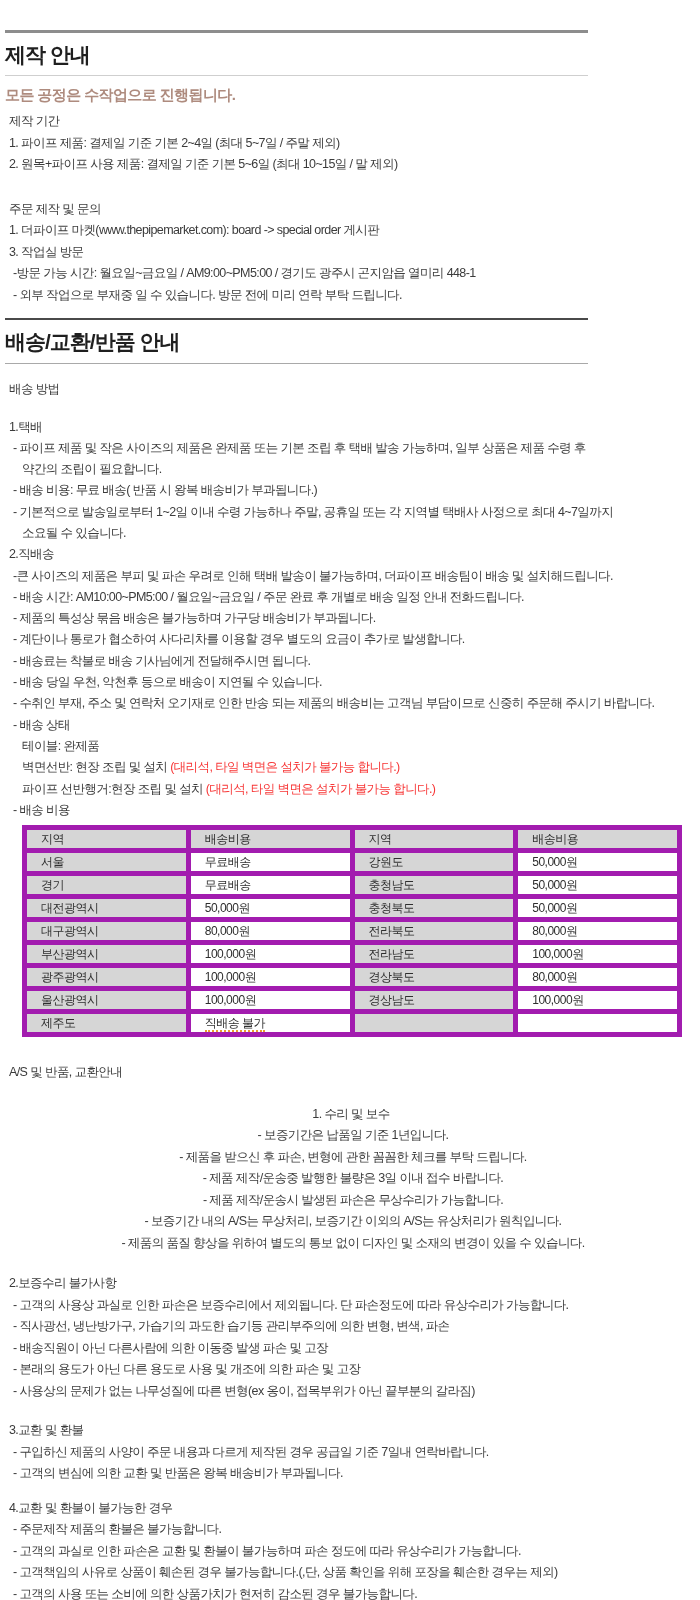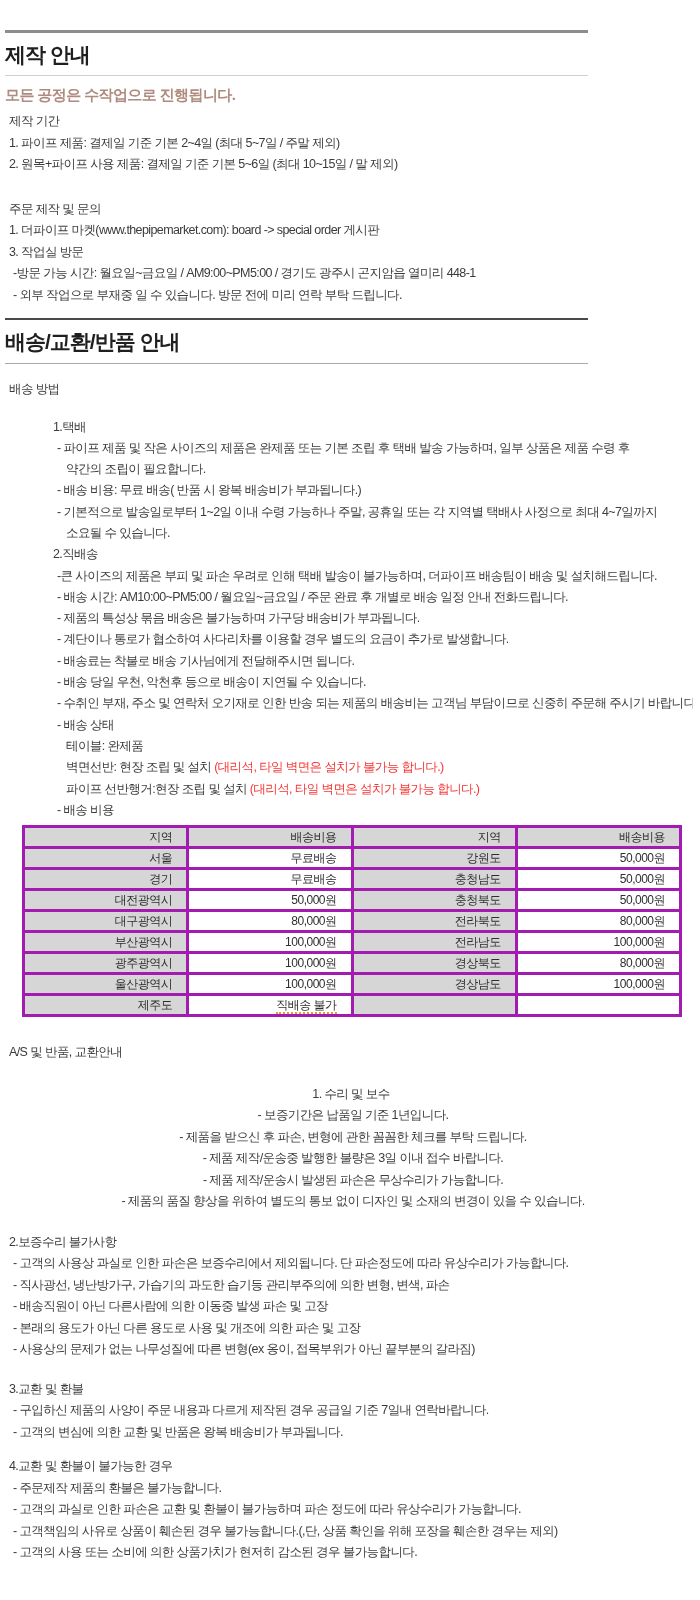--- a/index.html
+++ b/index.html
@@ -30,36 +30,36 @@
     white-space:nowrap; color:#3b3b3b;
   }
   .grp-ship .line { line-height:21.3px; }
   .i1 { padding-left:9px; }
   .i2 { padding-left:13px; }
   .i3 { padding-left:22px; }
 
   .grp-period  { margin-top:7px; }
   .grp-order   { margin-top:23px; }
   .method      { margin-top:15px; }
-  .grp-ship    { margin-top:16px;padding-left:44px; }
+  .grp-ship    { margin-top:16px; }
   .as-head     { margin-top:25px; }
   .grp-repair  { margin-top:20px;text-align:center; }
   .grp-excl    { margin-top:19px; }
   .grp-exch    { margin-top:18px; }
   .grp-imposs  { margin-top:13px; }
 
   .red { color:#f73535; }
 
   table.ship {
     margin:4px 0 0 22px; border-collapse:collapse; width:660px;
     table-layout:fixed; font-size:12px; letter-spacing:-0.5px;
   }
   table.ship th, table.ship td {
-    border:3px solid #a21caf; height:18px; padding:0 14px;
-    text-align:right; font-weight:normal; color:#2e2e2e; overflow:hidden;
+    border:5px solid #a21caf; height:18px; padding:0 14px;
+    text-align:left; font-weight:normal; color:#2e2e2e; overflow:hidden;
   }
   table.ship th  { background:#d6d6d6; }
   td.region      { background:#d6d6d6; }
   td.cost        { background:#ffffff; }
   .spell { border-bottom:2px dotted #e89b2e; }
 </style>
 </head>
 <body>
 
 <div class="page">
@@ -174,20 +174,21 @@
     </table>
 
   <div class="line i1 as-head">A/S 및 반품, 교환안내</div>
 
   <div class="grp grp-repair">
     <div class="line i1">1. 수리 및 보수</div>
     <div class="line i2">- 보증기간은 납품일 기준 1년입니다.</div>
     <div class="line i2">- 제품을 받으신 후 파손, 변형에 관한 꼼꼼한 체크를 부탁 드립니다.</div>
     <div class="line i2">- 제품 제작/운송중 발행한 불량은 3일 이내 접수 바랍니다.</div>
     <div class="line i2">- 제품 제작/운송시 발생된 파손은 무상수리가 가능합니다.</div>
+    <div class="line i2">- 보증기간 내의 A/S는 무상처리, 보증기간 이외의 A/S는 유상처리가 원칙입니다.</div>
     <div class="line i2">- 제품의 품질 향상을 위하여 별도의 통보 없이 디자인 및 소재의 변경이 있을 수 있습니다.</div>
   </div>
 
   <div class="grp grp-excl">
     <div class="line i1">2.보증수리 불가사항</div>
     <div class="line i2">- 고객의 사용상 과실로 인한 파손은 보증수리에서 제외됩니다. 단 파손정도에 따라 유상수리가 가능합니다.</div>
     <div class="line i2">- 직사광선, 냉난방가구, 가습기의 과도한 습기등 관리부주의에 의한 변형, 변색, 파손</div>
     <div class="line i2">- 배송직원이 아닌 다른사람에 의한 이동중 발생 파손 및 고장</div>
     <div class="line i2">- 본래의 용도가 아닌 다른 용도로 사용 및 개조에 의한 파손 및 고장</div>
     <div class="line i2">- 사용상의 문제가 없는 나무성질에 따른 변형(ex 옹이, 접목부위가 아닌 끝부분의 갈라짐)</div>

